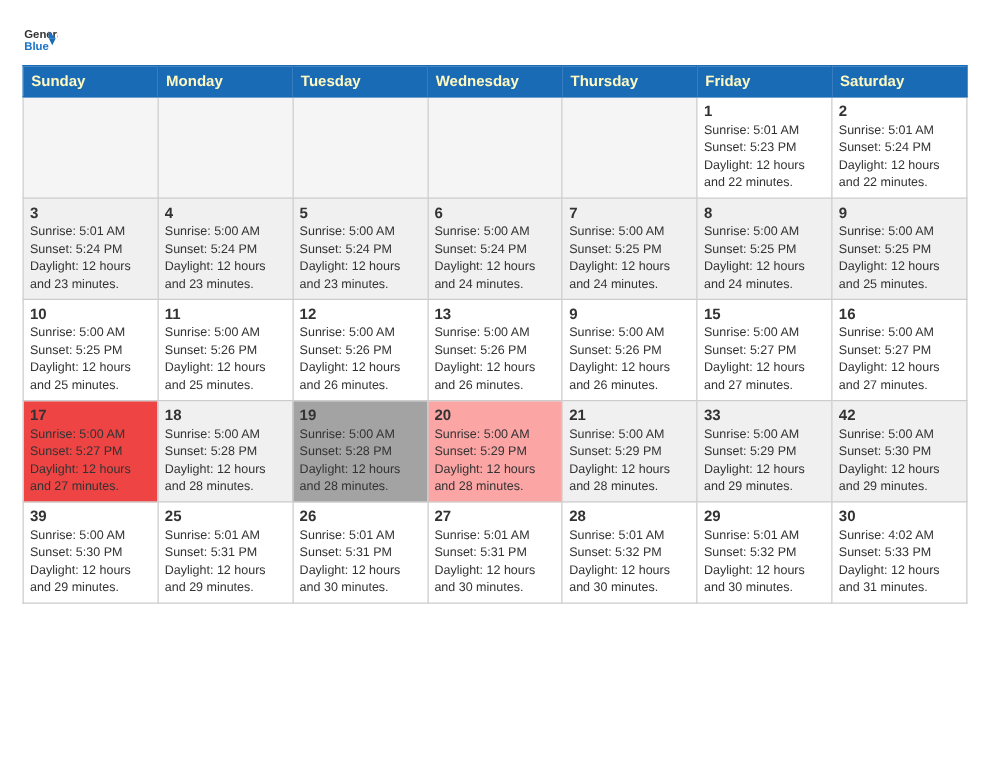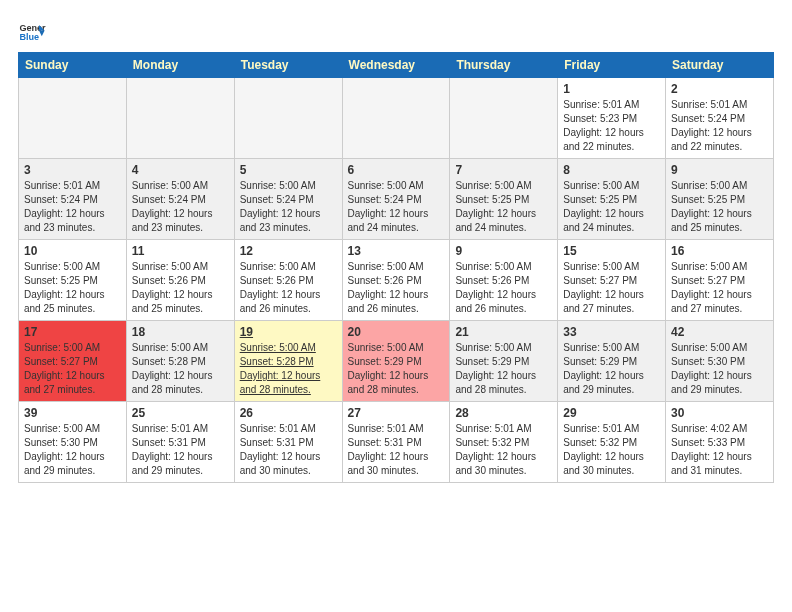--- a/index.html
+++ b/index.html
@@ -252,21 +252,21 @@
 Daylight: 12 hours
 and 27 minutes.</div>
           </td>
           <td style="background: rgb(240, 240, 240);">
             <span class="day-number">18</span>
             <div class="day-info" style="white-space: pre-line;">Sunrise: 5:00 AM
 Sunset: 5:28 PM
 Daylight: 12 hours
 and 28 minutes.</div>
           </td>
-          <td style="background: #fef9c3; text-decoration: underline;">
+          <td style="background: #a3a3a3;">
             <span class="day-number">19</span>
             <div class="day-info" style="white-space: pre-line;">Sunrise: 5:00 AM
 Sunset: 5:28 PM
 Daylight: 12 hours
 and 28 minutes.</div>
           </td>
           <td style="background: #fca5a5;">
             <span class="day-number">20</span>
             <div class="day-info" style="white-space: pre-line;">Sunrise: 5:00 AM
 Sunset: 5:29 PM

